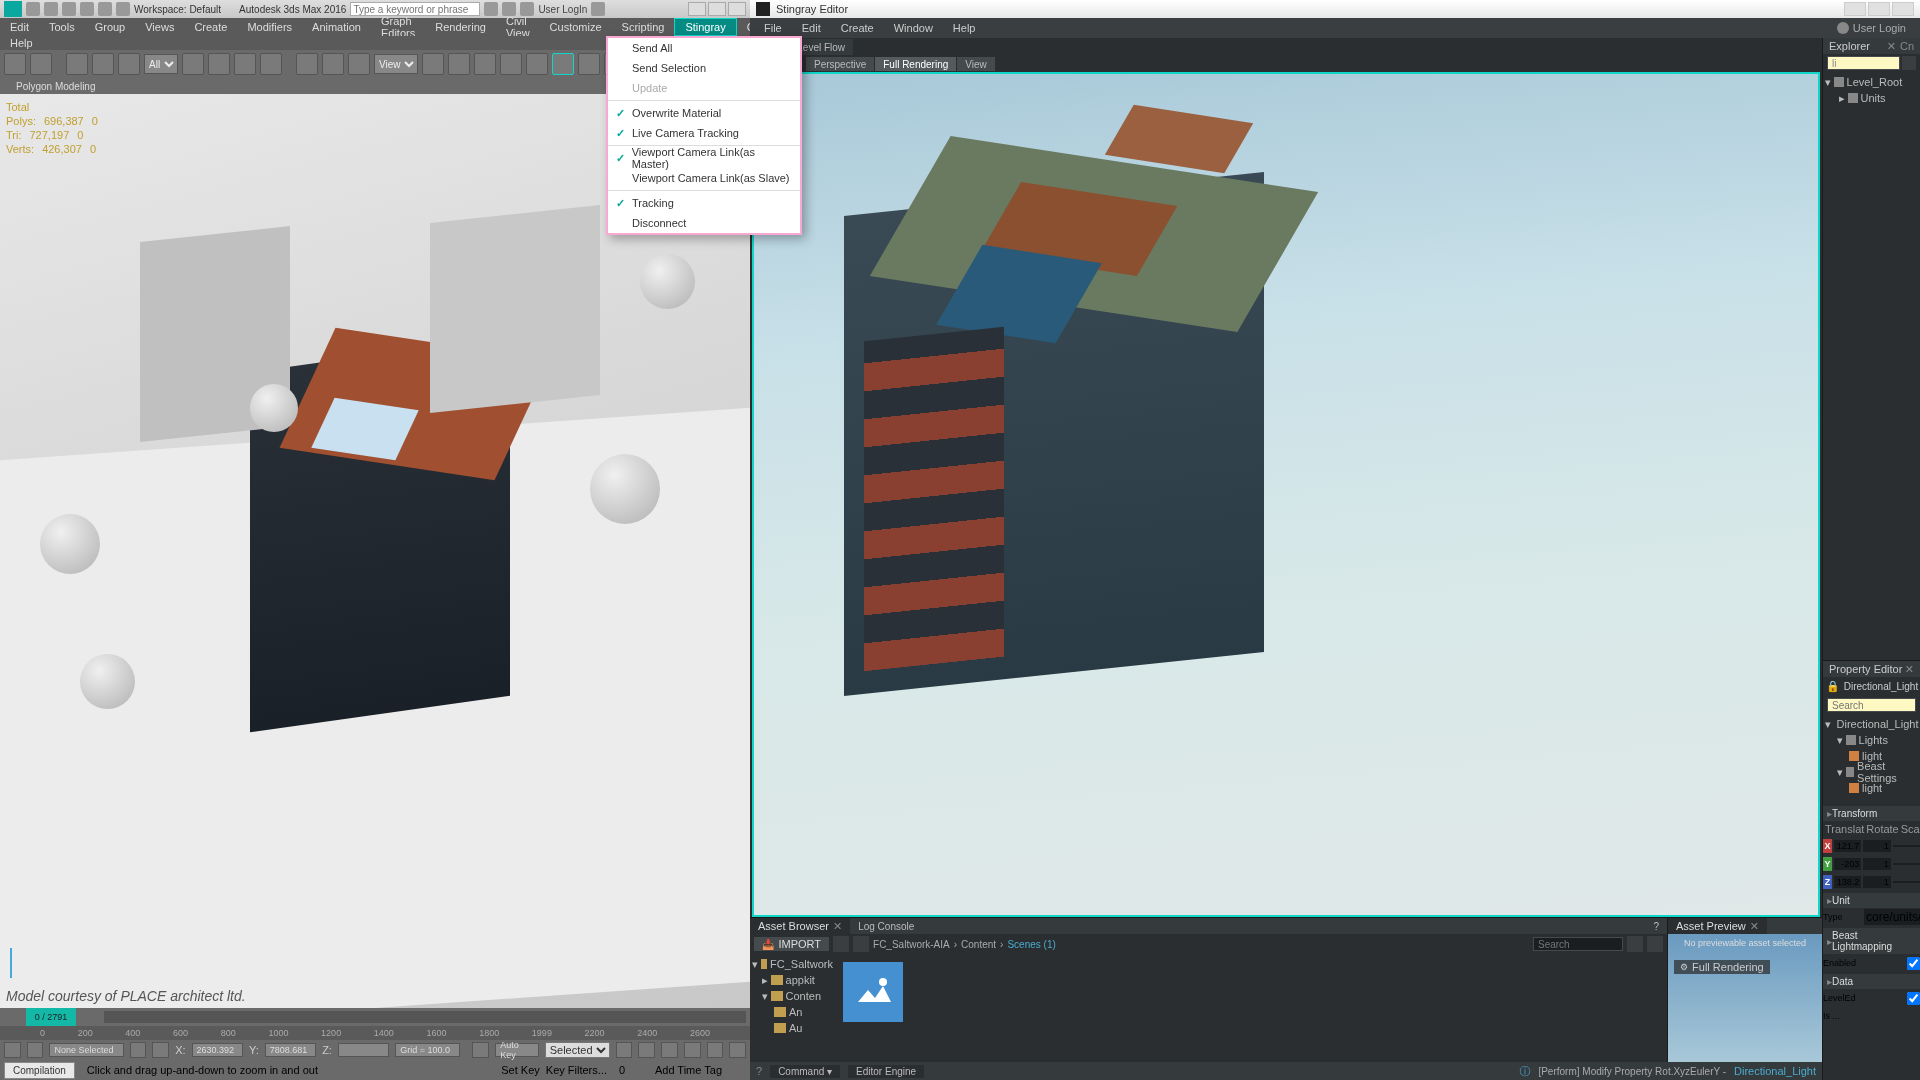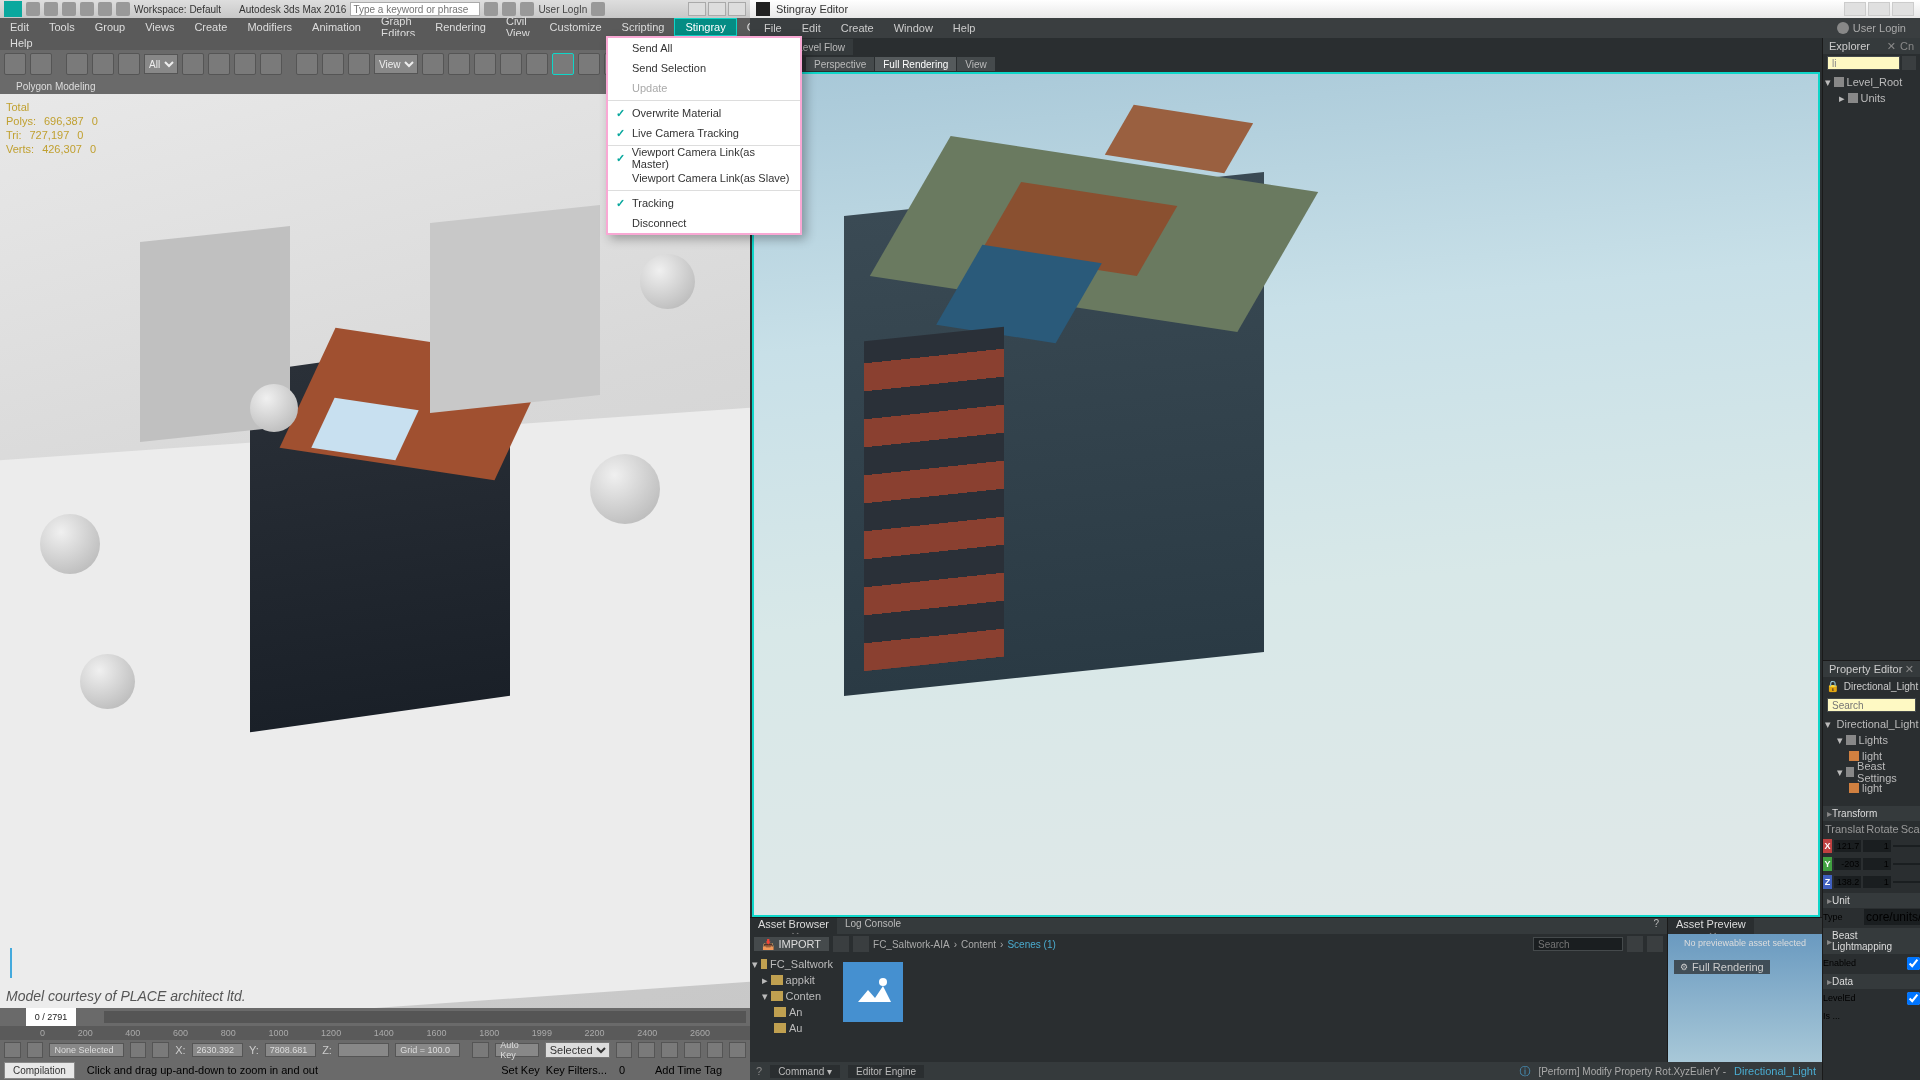--- a/index.html
+++ b/index.html
@@ -51,21 +51,21 @@
 
 .dropdown-menu { position: absolute; top: 36px; left: 606px; width: 196px; background: #fff; border: 2px solid #f9a8d4; z-index: 1000; box-shadow: 4px 4px 10px rgba(0,0,0,0.3); }
 .dropdown-menu .mi { display: flex; align-items: center; height: 20px; padding: 0 8px; font-size: 11px; color: #333; cursor: pointer; }
 .dropdown-menu .mi .chk { width: 16px; color: #0aa89e; font-weight: bold; }
 .dropdown-menu .mi.disabled { color: #aaa; }
 .dropdown-menu .msep { height: 1px; background: #ddd; margin: 2px 0; }
 
 
 .max-timeslider { height: 18px; background: #6a6a6a; display: flex; align-items: center; padding: 0 4px; gap: 6px; font-size: 10px; color: #ccc; }
 .max-timeslider .slider-track { flex: 1; height: 12px; background: #555; position: relative; }
-.max-timeslider .slider-btn { width: 50px; height: 19px; background: #ffffff; display: flex; align-items: center; justify-content: center; font-size: 9px; color: #222; }
+.max-timeslider .slider-btn { width: 50px; height: 19px; background: #14b8a6; display: flex; align-items: center; justify-content: center; font-size: 9px; color: #222; }
 .max-timeline { height: 14px; background: #5a5a5a; display: flex; align-items: center; padding: 0 40px; justify-content: space-between; }
 .max-timeline .tick { font-size: 9px; color: #aaa; }
 .max-status1 { height: 20px; background: #6a6a6a; display: flex; align-items: center; padding: 0 4px; gap: 6px; }
 .max-status1 .field { height: 14px; background: #888; border: 1px solid #555; font-size: 9px; color: #ddd; padding: 0 4px; display: flex; align-items: center; }
 .max-status1 .sbtn { width: 18px; height: 16px; background: #7a7a7a; border: 1px solid #555; }
 .max-status2 { height: 20px; background: #6a6a6a; display: flex; align-items: center; padding: 0 4px; gap: 6px; }
 .max-status2 .compile { background: #e8e8e8; color: #333; padding: 2px 8px; font-size: 10px; border: 1px solid #888; }
 
 
 .sr-titlebar { height: 18px; background: linear-gradient(#fff,#e8e8e8); display: flex; align-items: center; padding: 0 6px; }
@@ -95,21 +95,21 @@
 
 .sr-viewport { flex: 1; background: linear-gradient(175deg,#a8c8d8 0%,#c8e0e8 30%,#d8e8e8 60%,#e0e8e8 100%); border: 2px solid #0fd6c9; position: relative; margin: 0 2px; }
 .sr-viewport .sr-toolstrip { position: absolute; left: 2px; top: 2px; width: 20px; display: flex; flex-direction: column; gap: 2px; }
 .sr-viewport .sr-toolstrip .stb { width: 18px; height: 18px; background: rgba(60,60,60,0.6); border-radius: 2px; }
 
 
 .sr-bottom { height: 145px; display: flex; background: #2a2e30; border-top: 1px solid #1a1a1a; }
 .sr-asset { flex: 1; display: flex; flex-direction: column; }
 .sr-preview { width: 155px; display: flex; flex-direction: column; border-left: 1px solid #1a1a1a; }
 .sr-panel-tabs { height: 16px; background: #353a3c; display: flex; align-items: center; }
-.sr-panel-tabs .ptab { padding: 0 8px; font-size: 10px; color: #bbb; height: 100%; display: flex; align-items: center; flex-direction: column; }
+.sr-panel-tabs .ptab { padding: 0 8px; font-size: 10px; color: #bbb; height: 100%; display: flex; align-items: center; }
 .sr-panel-tabs .ptab.active { background: #2a2e30; color: #ddd; }
 .sr-asset-toolbar { height: 20px; background: #2a2e30; display: flex; align-items: center; padding: 0 4px; gap: 4px; }
 .sr-asset-toolbar .imp-btn { background: #454a4c; color: #ddd; padding: 1px 8px; font-size: 10px; display: flex; align-items: center; gap: 4px; }
 .sr-asset-toolbar .nav { width: 16px; height: 16px; background: #3a3e40; }
 .sr-asset-toolbar .crumb { color: #aaa; font-size: 10px; }
 .sr-asset-toolbar .crumb.link { color: #4aacd0; }
 .sr-asset-toolbar input { background: #1a1e20; border: 1px solid #454a4c; color: #888; font-size: 10px; height: 14px; padding: 0 4px; width: 90px; }
 .sr-asset-body { flex: 1; display: flex; }
 .sr-asset-tree { width: 85px; background: #2a2e30; padding: 2px; }
 .sr-asset-tree .tnode { display: flex; align-items: center; height: 16px; font-size: 10px; color: #bbb; gap: 3px; }

